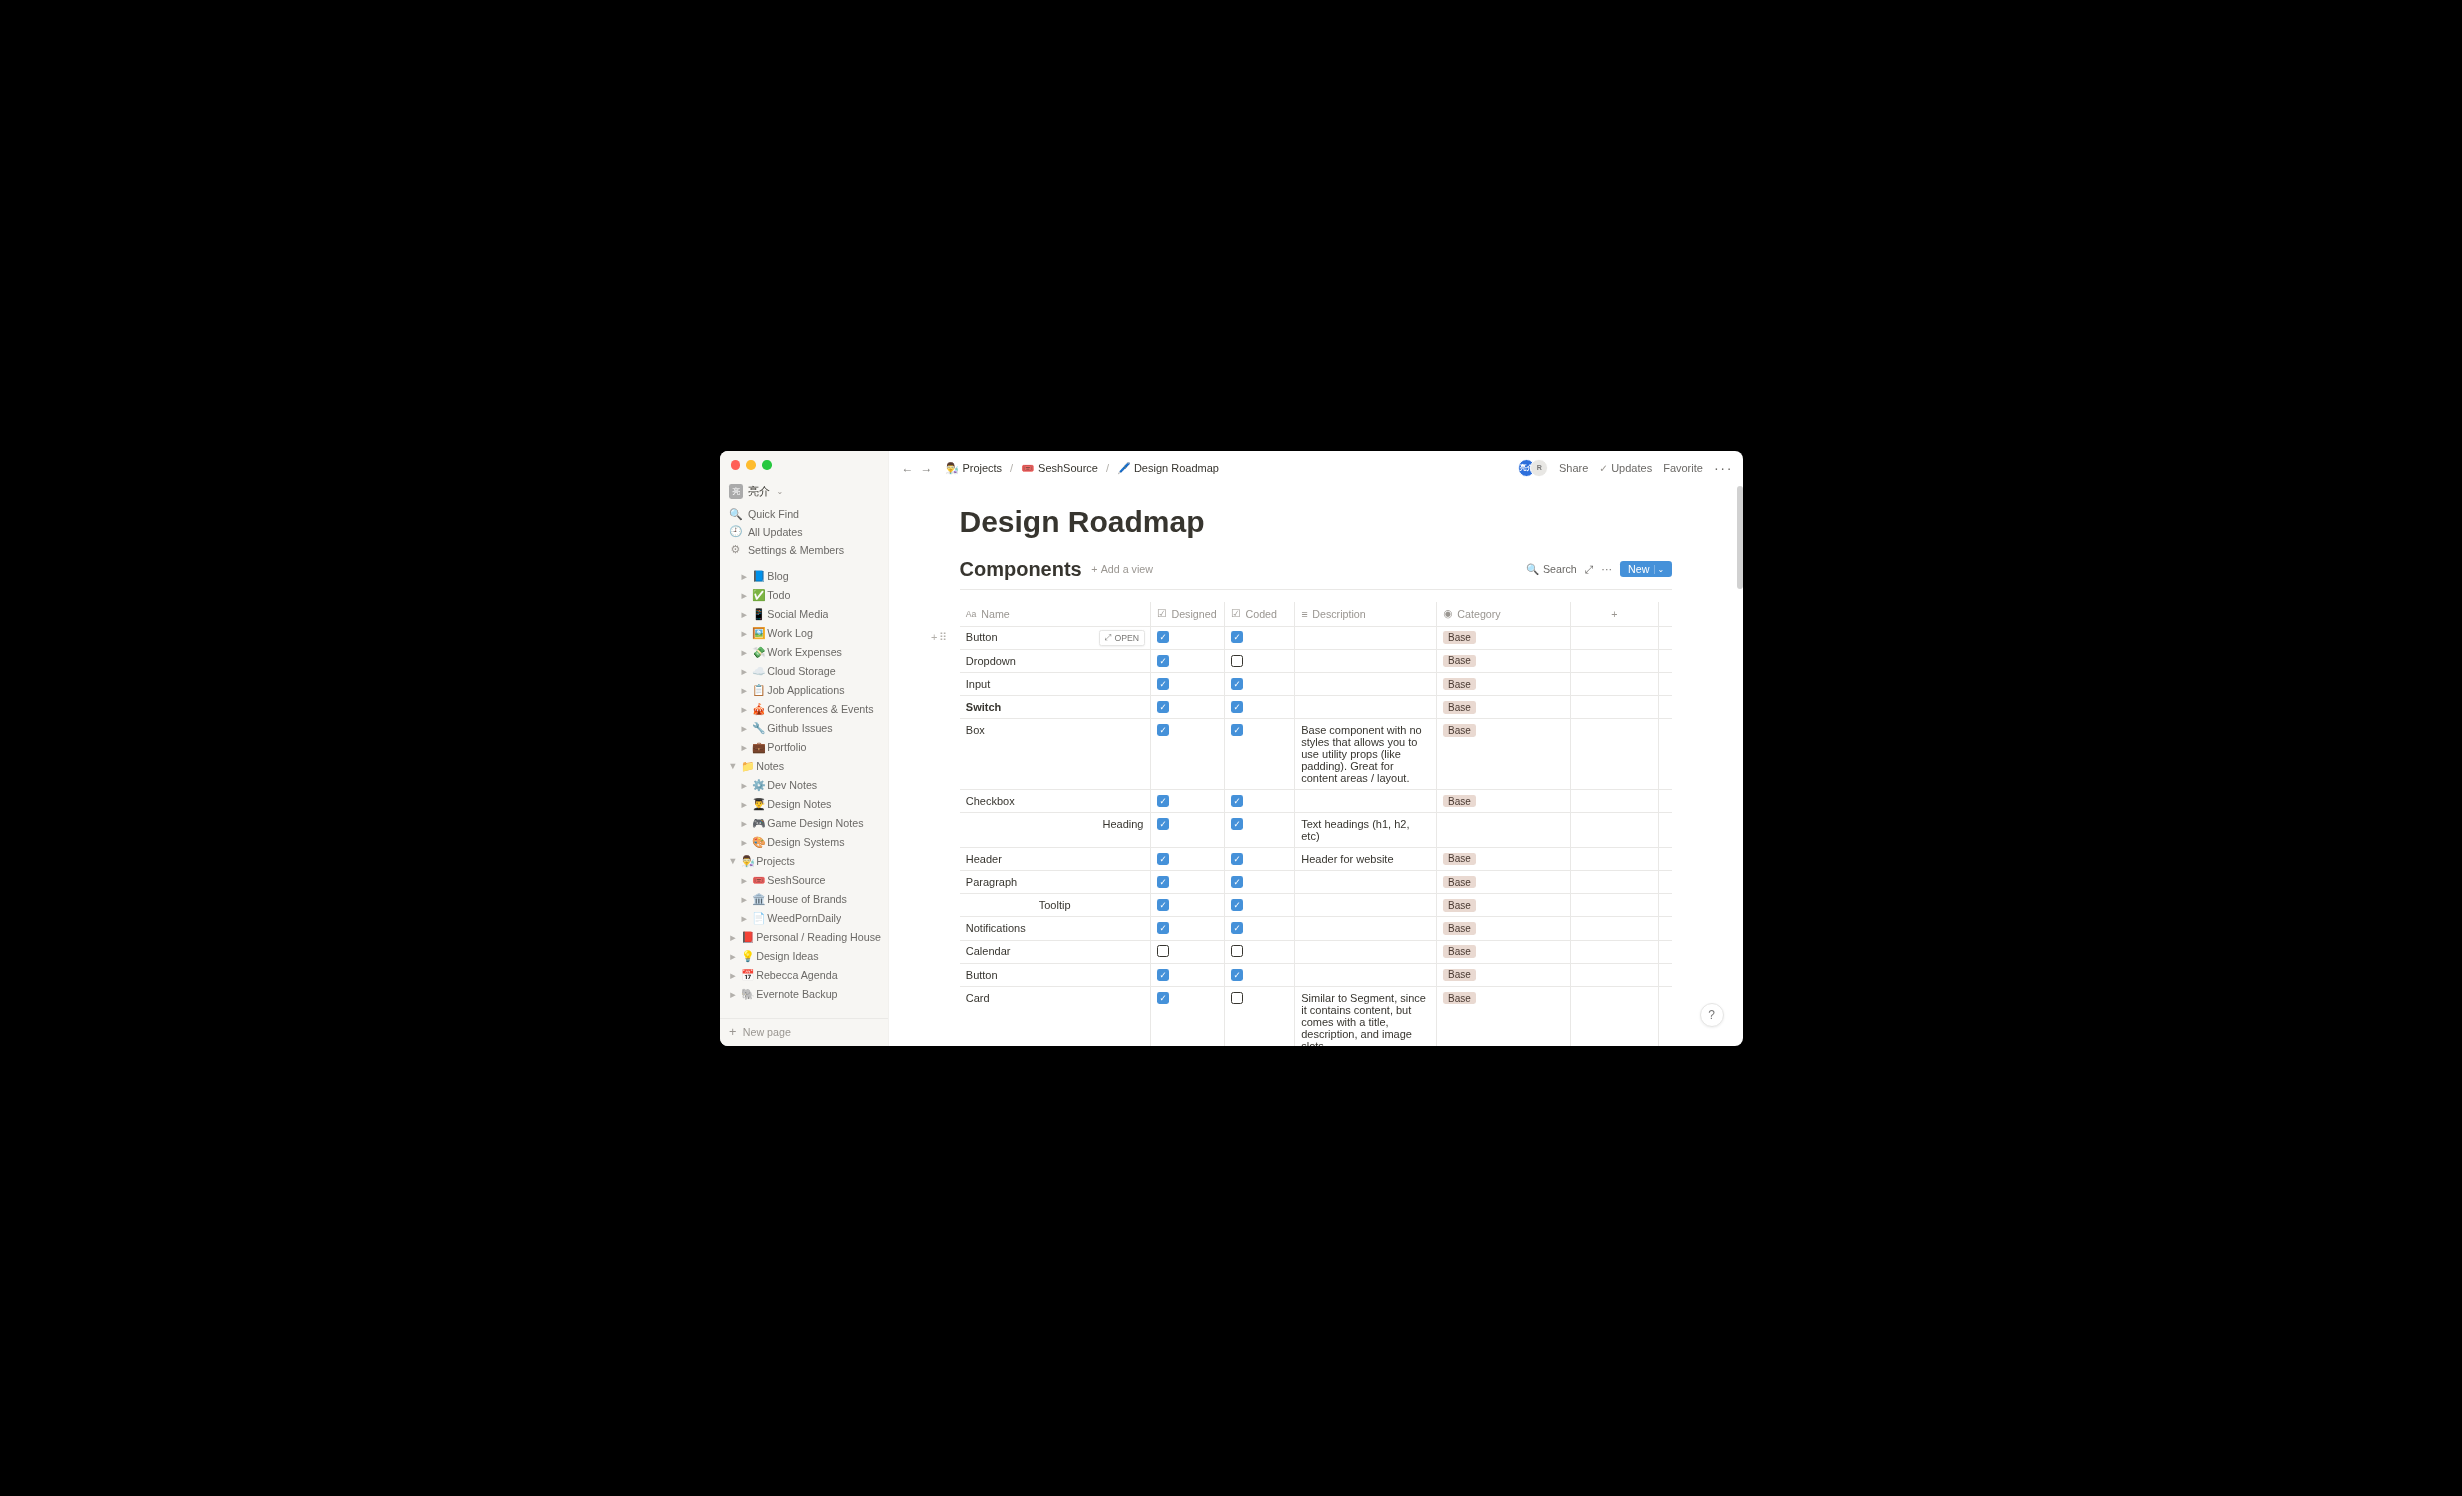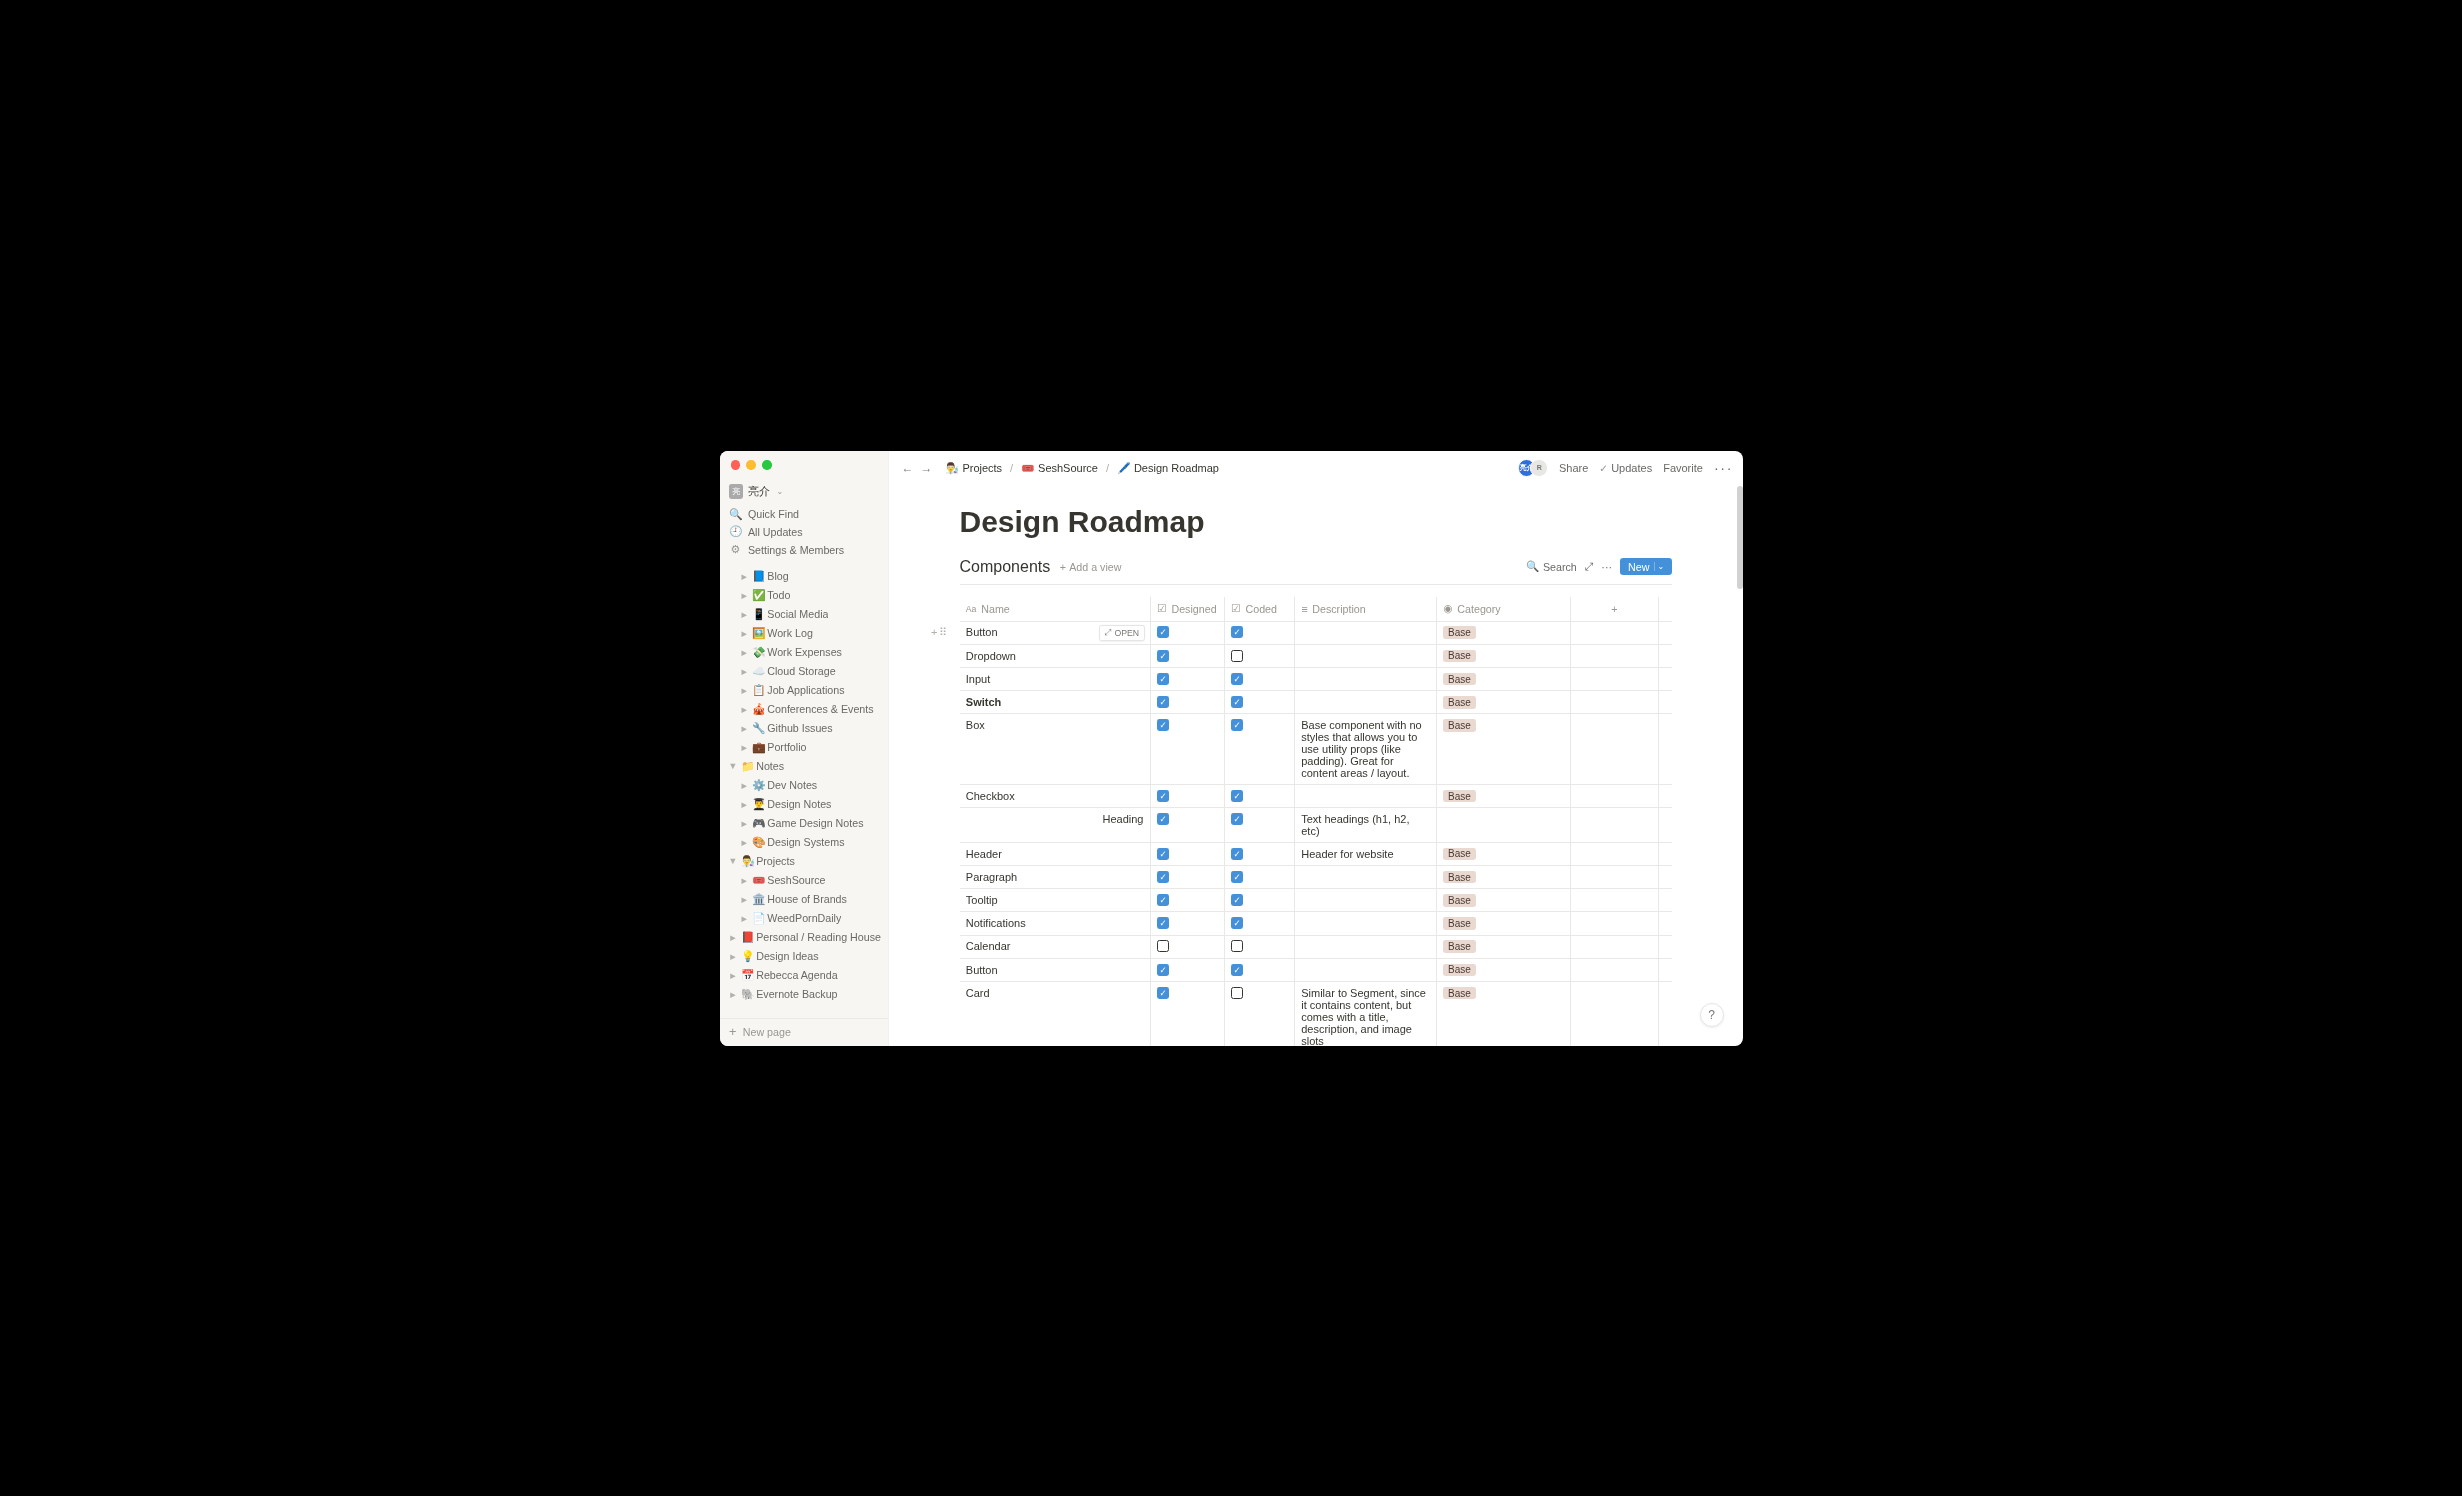--- a/index.html
+++ b/index.html
@@ -145,21 +145,21 @@
 .content { flex: 1; overflow-y: auto; padding: 8px 71px 16px 71px; position: relative; }
 .page-title {
   font-size: 30px;
   font-weight: 700;
   color: #37352f;
   margin: 11px 0 19px 0;
 }
 .db-header {
   display: flex; align-items: center; margin-bottom: 8px;
 }
-.db-title { font-size: 16px; font-weight: 400; }
+.db-title { font-size: 20px; font-weight: 700; }
 .add-view {
   margin-left: 9.5px; color: #9a9691; font-size: 10.7px; cursor: pointer;
   display: inline-flex; align-items: center; gap: 3.2px;
 }
 .db-tools { margin-left: auto; display: flex; align-items: center; gap: 8px; }
 .tool { color: #6b6966; font-size: 10.7px; cursor: pointer; display: inline-flex; align-items: center; gap: 3.2px; }
 .new-btn {
   background: #4591d9;
   color: #fff;
   font-weight: 500;
@@ -656,21 +656,21 @@
               <span class="cbox checked">✓</span>
             </div>
             <div class="cell col-desc"></div>
             <div class="cell col-cat">
               <span class="tag">Base</span>
             </div>
             <div class="cell col-add"></div>
             <div class="cell col-last" style="border-right: none;"></div>
           </div>
           <div class="row">
-            <div class="cell col-name" style="position: relative;">
+            <div class="cell col-name" style="position: relative; justify-content: center;">
               <span>Tooltip</span>
             </div>
             <div class="cell col-designed">
               <span class="cbox checked">✓</span>
             </div>
             <div class="cell col-coded">
               <span class="cbox checked">✓</span>
             </div>
             <div class="cell col-desc"></div>
             <div class="cell col-cat">

